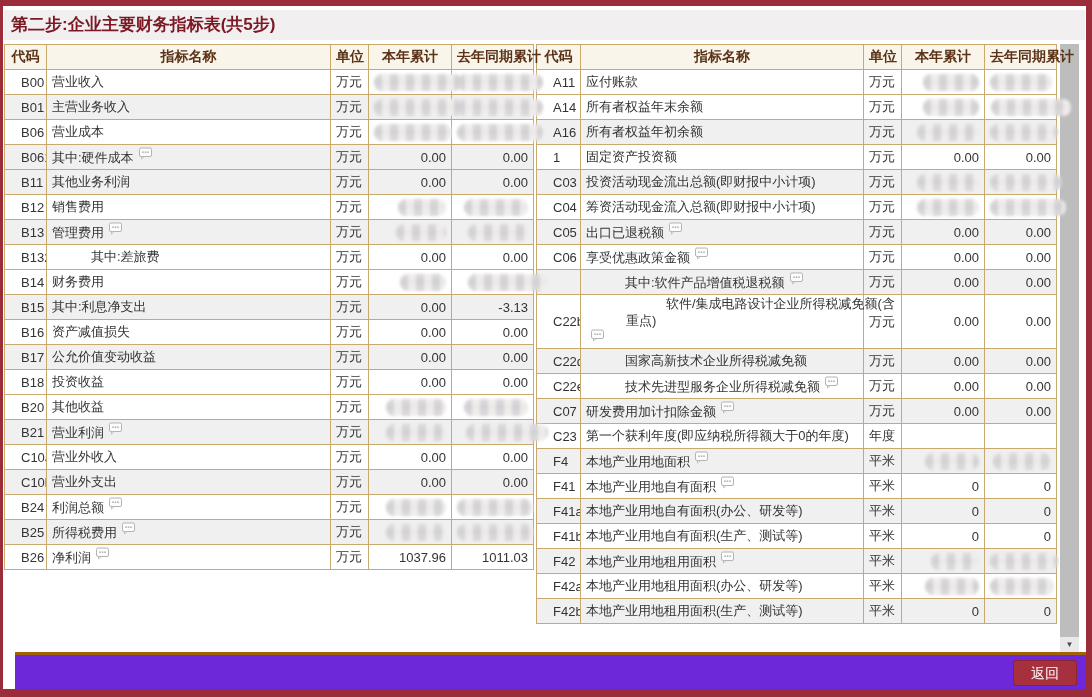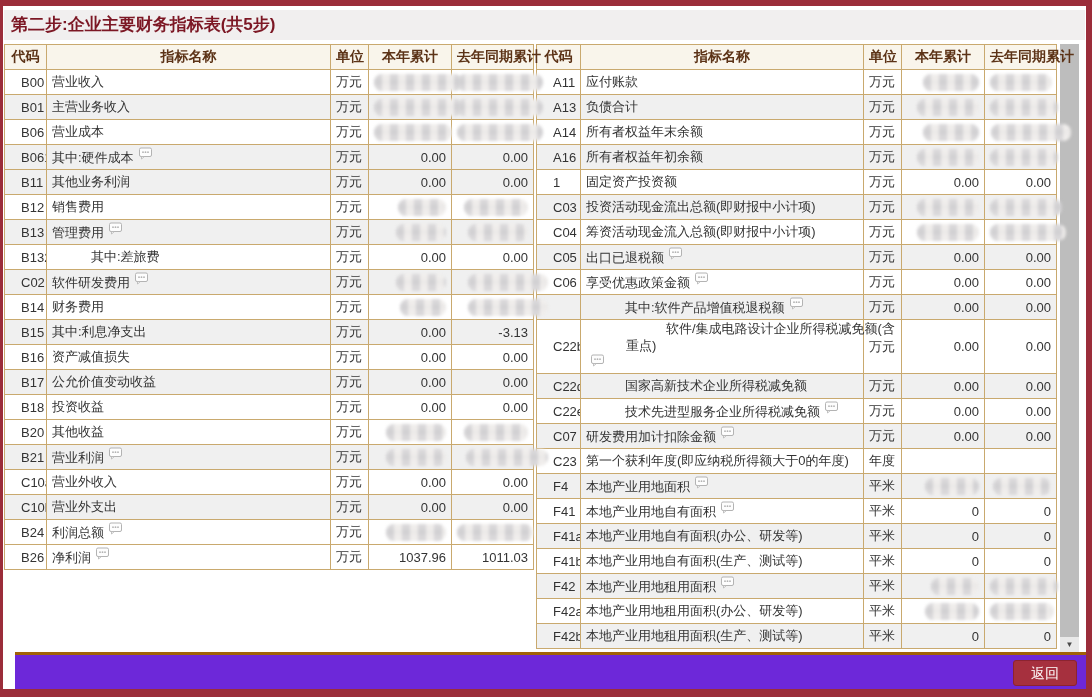--- a/index.html
+++ b/index.html
@@ -174,33 +174,20 @@
             <td class="val"><span class="rb" style="width: 50px;"></span></td>
             <td class="val"><span class="rb" style="width: 60px;"></span></td>
           </tr>
           <tr class="indent">
             <td class="code">B132</td>
             <td class="name"><span class="nm">其中:差旅费</span></td>
             <td class="unit">万元</td>
             <td class="val">0.00</td>
             <td class="val">0.00</td>
           </tr>
-          <tr class="alt">
-            <td class="code">C02</td>
-            <td class="name"><span class="nm">软件研发费用</span><span class="icon-wrap"><svg width="15" height="13" viewBox="0 0 15 13">
-                  <rect x="1.5" y="1" width="12" height="8.5" rx="1.5" fill="#fdfdfd" stroke="#b3b3b3"></rect>
-                  <path d="M3.5 9.5 L3.5 12 L6.5 9.5 Z" fill="#fdfdfd" stroke="#b3b3b3" stroke-width="0.8"></path>
-                  <circle cx="5" cy="5.2" r="0.9" fill="#b3b3b3"></circle>
-                  <circle cx="7.5" cy="5.2" r="0.9" fill="#b3b3b3"></circle>
-                  <circle cx="10" cy="5.2" r="0.9" fill="#b3b3b3"></circle>
-                </svg></span></td>
-            <td class="unit">万元</td>
-            <td class="val"><span class="rb" style="width: 50px;"></span></td>
-            <td class="val"><span class="rb spill" style="width: 80px;"></span></td>
-          </tr>
           <tr>
             <td class="code">B14</td>
             <td class="name"><span class="nm">财务费用</span></td>
             <td class="unit">万元</td>
             <td class="val"><span class="rb" style="width: 46px;"></span></td>
             <td class="val"><span class="rb spill" style="width: 80px;"></span></td>
           </tr>
           <tr class="alt">
             <td class="code">B15</td>
             <td class="name"><span class="nm">其中:利息净支出</span></td>
@@ -259,20 +246,33 @@
           <tr class="alt">
             <td class="code">C10b</td>
             <td class="name"><span class="nm">营业外支出</span></td>
             <td class="unit">万元</td>
             <td class="val">0.00</td>
             <td class="val">0.00</td>
           </tr>
           <tr>
             <td class="code">B24</td>
             <td class="name"><span class="nm">利润总额</span><span class="icon-wrap"><svg width="15" height="13" viewBox="0 0 15 13">
+                  <rect x="1.5" y="1" width="12" height="8.5" rx="1.5" fill="#fdfdfd" stroke="#b3b3b3"></rect>
+                  <path d="M3.5 9.5 L3.5 12 L6.5 9.5 Z" fill="#fdfdfd" stroke="#b3b3b3" stroke-width="0.8"></path>
+                  <circle cx="5" cy="5.2" r="0.9" fill="#b3b3b3"></circle>
+                  <circle cx="7.5" cy="5.2" r="0.9" fill="#b3b3b3"></circle>
+                  <circle cx="10" cy="5.2" r="0.9" fill="#b3b3b3"></circle>
+                </svg></span></td>
+            <td class="unit">万元</td>
+            <td class="val"><span class="rb" style="width: 60px;"></span></td>
+            <td class="val"><span class="rb" style="width: 76px;"></span></td>
+          </tr>
+          <tr class="alt">
+            <td class="code">B25</td>
+            <td class="name"><span class="nm">所得税费用</span><span class="icon-wrap"><svg width="15" height="13" viewBox="0 0 15 13">
                   <rect x="1.5" y="1" width="12" height="8.5" rx="1.5" fill="#fdfdfd" stroke="#b3b3b3"></rect>
                   <path d="M3.5 9.5 L3.5 12 L6.5 9.5 Z" fill="#fdfdfd" stroke="#b3b3b3" stroke-width="0.8"></path>
                   <circle cx="5" cy="5.2" r="0.9" fill="#b3b3b3"></circle>
                   <circle cx="7.5" cy="5.2" r="0.9" fill="#b3b3b3"></circle>
                   <circle cx="10" cy="5.2" r="0.9" fill="#b3b3b3"></circle>
                 </svg></span></td>
             <td class="unit">万元</td>
             <td class="val"><span class="rb" style="width: 60px;"></span></td>
             <td class="val"><span class="rb" style="width: 76px;"></span></td>
           </tr>
@@ -310,27 +310,20 @@
           </tr>
         </thead>
       <tbody>
           <tr>
             <td class="code">A11</td>
             <td class="name"><span class="nm">应付账款</span></td>
             <td class="unit">万元</td>
             <td class="val"><span class="rb" style="width: 56px;"></span></td>
             <td class="val"><span class="rb" style="width: 62px;"></span></td>
           </tr>
-          <tr class="alt">
-            <td class="code">A13</td>
-            <td class="name"><span class="nm">负债合计</span></td>
-            <td class="unit">万元</td>
-            <td class="val"><span class="rb" style="width: 62px;"></span></td>
-            <td class="val"><span class="rb" style="width: 68px;"></span></td>
-          </tr>
           <tr>
             <td class="code">A14</td>
             <td class="name"><span class="nm">所有者权益年末余额</span></td>
             <td class="unit">万元</td>
             <td class="val"><span class="rb" style="width: 56px;"></span></td>
             <td class="val"><span class="rb spill" style="width: 80px;"></span></td>
           </tr>
           <tr class="alt">
             <td class="code">A16</td>
             <td class="name"><span class="nm">所有者权益年初余额</span></td>

